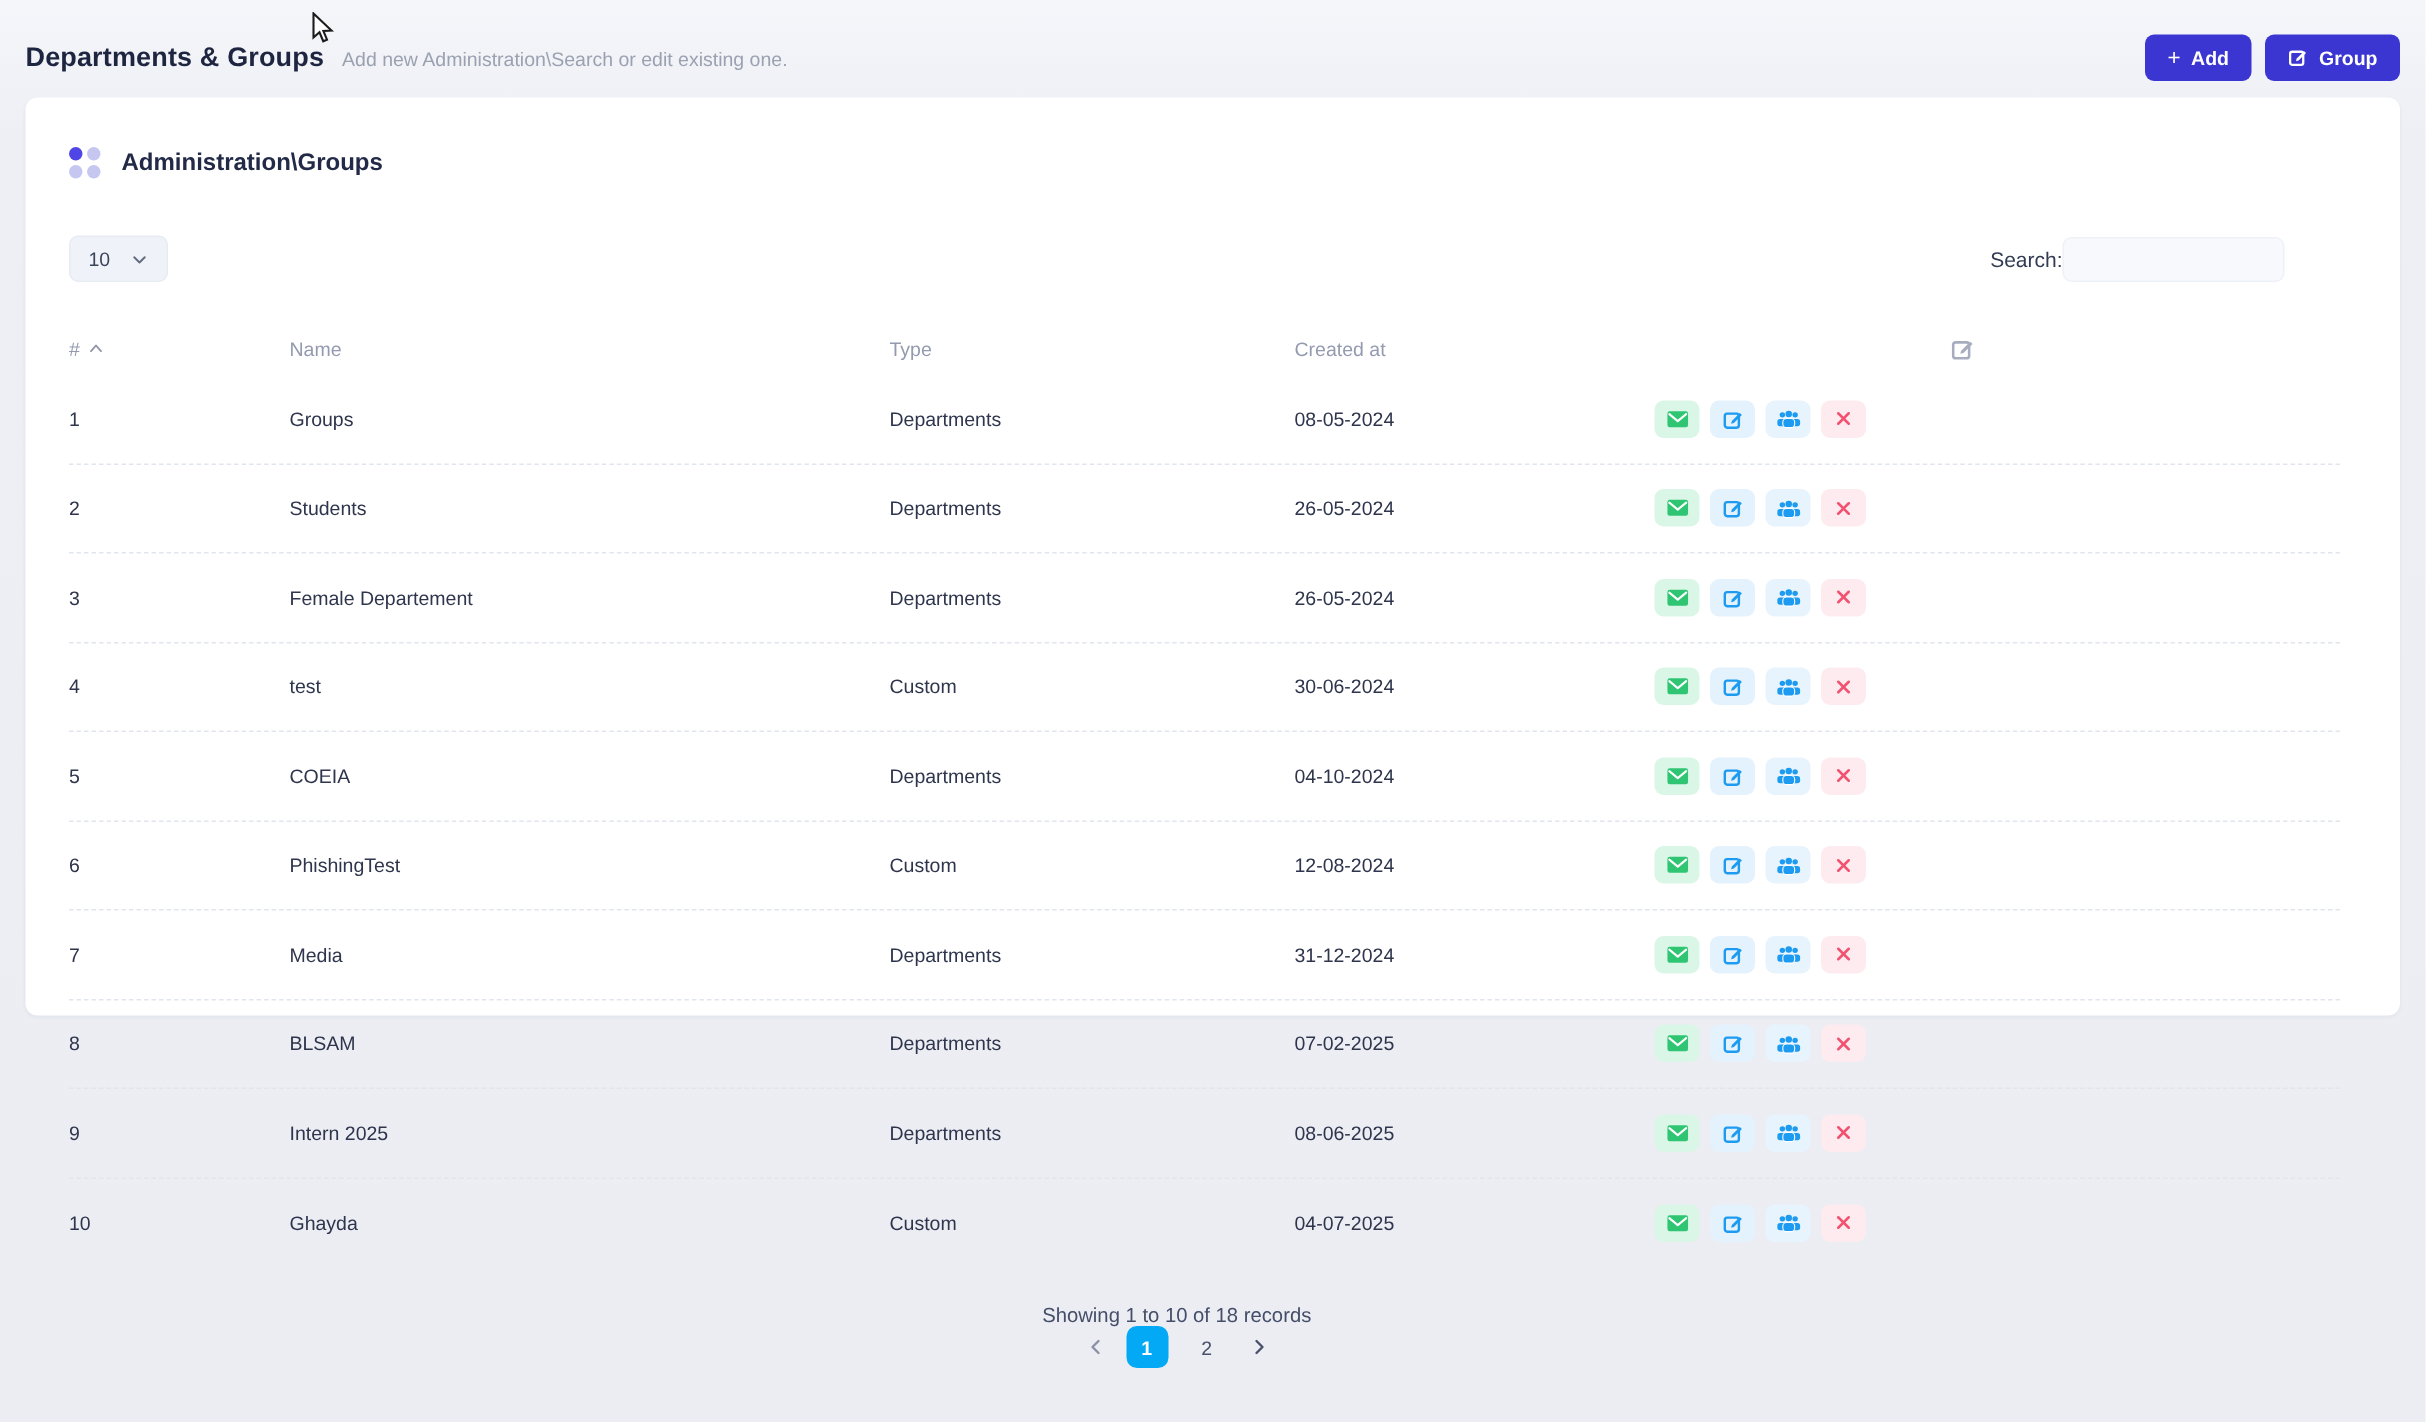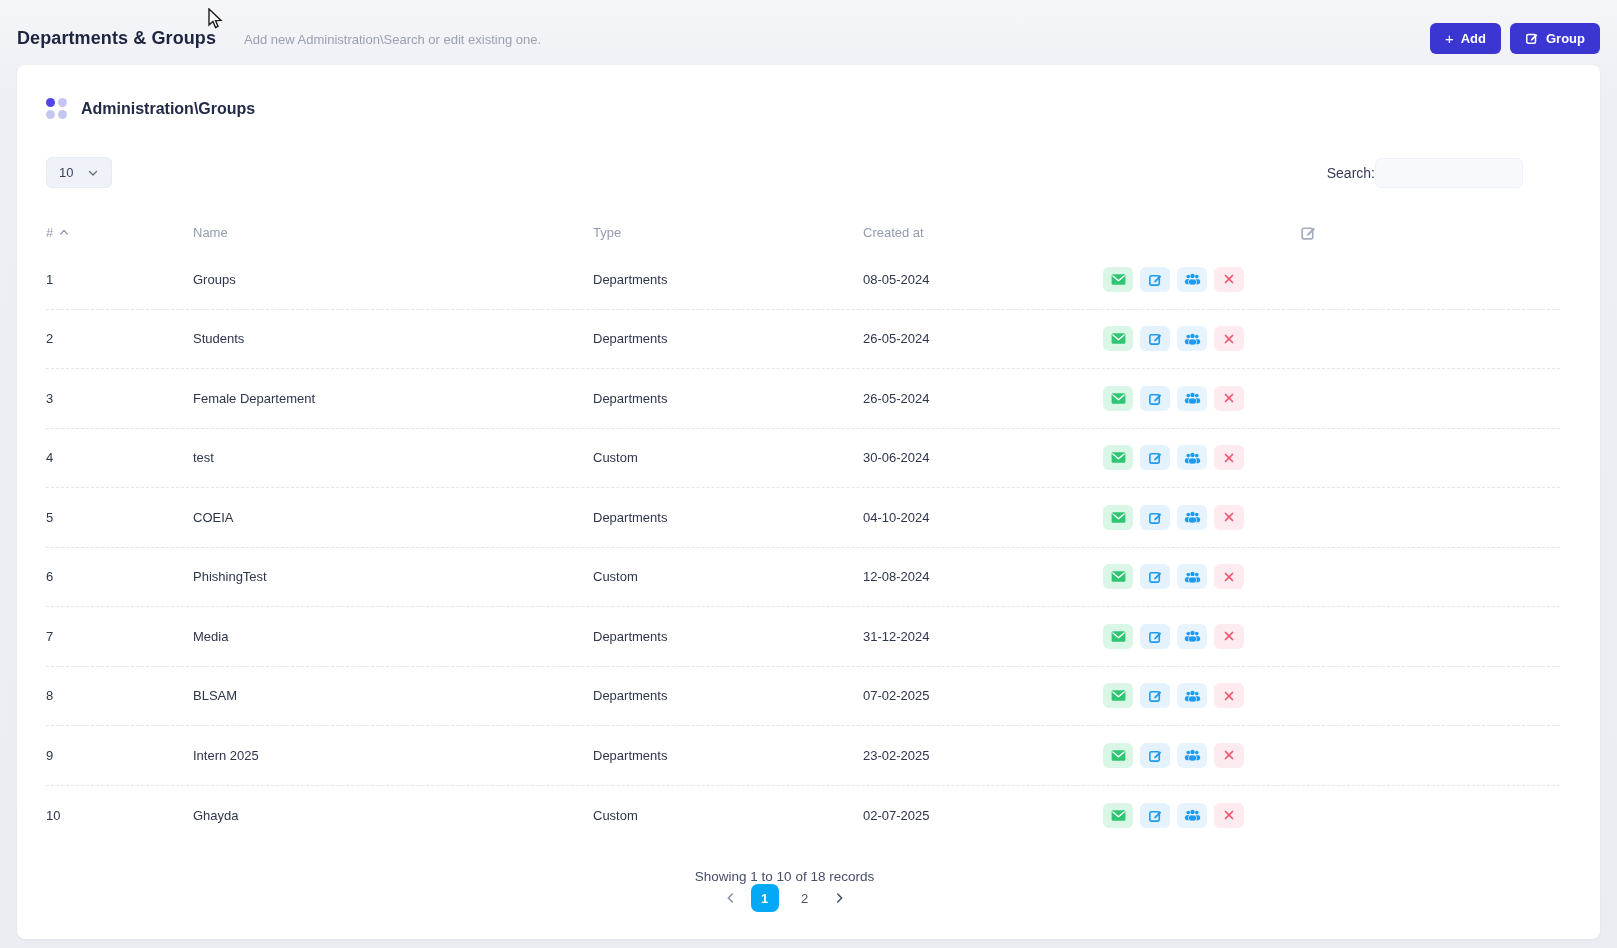--- a/index.html
+++ b/index.html
@@ -6,35 +6,35 @@
   html,body { width:1617px; height:948px; overflow:hidden; }
   body {
     font-family:"Liberation Sans","DejaVu Sans",sans-serif;
     background:linear-gradient(180deg,#f5f6fa 0%,#edeff4 10%,#ebedf3 100%);
     color:#2b3245;
     position:relative;
   }
 
   
   .topbar { display:flex; align-items:center; padding:20px 17px 0 17px; height:56px; }
-  .topbar-titles { display:flex; align-items:baseline; gap:28px; }
+  .topbar-titles { display:flex; align-items:baseline; gap:12px; }
   .page-title { font-size:18px; font-weight:700; color:#1d2540; letter-spacing:.1px; }
   .page-subtitle { font-size:13px; color:#9aa1b1; }
   .topbar-actions { margin-left:auto; display:flex; gap:9px; }
   .btn-primary {
     display:inline-flex; align-items:center; gap:7px;
     background:#3b36d1; color:#fff; border:none; cursor:pointer;
     font-family:inherit; font-size:13px; font-weight:700;
     padding:0 15px; height:31px; border-radius:6px;
   }
   .btn-primary .glyph { font-size:15px; font-weight:400; line-height:1; }
 
   
   .card {
-    position:absolute; left:17px; right:17px; top:65px; height:874px;
+    position:absolute; left:17px; right:17px; top:65px; height:612px;
     background:#ffffff; border-radius:8px;
     box-shadow:0 1px 3px rgba(25,35,70,.05);
   }
   .card-head { display:flex; align-items:center; gap:14px; padding:33px 29px 0 29px; }
   .dots-icon { display:grid; grid-template-columns:9px 9px; grid-gap:3px; }
   .dots-icon i { width:9px; height:9px; border-radius:50%; background:#c6c7f1; }
   .dots-icon i:first-child { background:#4f46e5; }
   .card-title { font-size:16px; font-weight:700; color:#222a47; }
 
   
@@ -450,21 +450,21 @@
                 <line x1="19" y1="5" x2="5" y2="19"></line>
               </svg>
       </button>
     </div>
   </div>
 
   <div class="tr">
     <div class="td">9</div>
     <div class="td">Intern 2025</div>
     <div class="td">Departments</div>
-    <div class="td">23-02-2025</div>
+    <div class="td">08-06-2025</div>
     <div class="td col-actions">
       <button class="act act-mail">
         <svg width="15" height="13" viewBox="0 0 24 19">
                 <rect x="1" y="1" width="22" height="17" rx="2.5" fill="currentColor"></rect>
                 <polyline points="3 4 12 11.5 21 4" fill="none" stroke="#fff" stroke-width="2.2" stroke-linecap="round" stroke-linejoin="round"></polyline>
               </svg>
       </button>
       <button class="act act-edit">
         <svg width="15" height="15" viewBox="0 0 24 24">
                 <rect x="3" y="6" width="15" height="15" rx="2.5" fill="none" stroke="currentColor" stroke-width="2.6"></rect>
@@ -487,21 +487,21 @@
                 <line x1="19" y1="5" x2="5" y2="19"></line>
               </svg>
       </button>
     </div>
   </div>
 
   <div class="tr">
     <div class="td">10</div>
     <div class="td">Ghayda</div>
     <div class="td">Custom</div>
-    <div class="td">02-07-2025</div>
+    <div class="td">04-07-2025</div>
     <div class="td col-actions">
       <button class="act act-mail">
         <svg width="15" height="13" viewBox="0 0 24 19">
                 <rect x="1" y="1" width="22" height="17" rx="2.5" fill="currentColor"></rect>
                 <polyline points="3 4 12 11.5 21 4" fill="none" stroke="#fff" stroke-width="2.2" stroke-linecap="round" stroke-linejoin="round"></polyline>
               </svg>
       </button>
       <button class="act act-edit">
         <svg width="15" height="15" viewBox="0 0 24 24">
                 <rect x="3" y="6" width="15" height="15" rx="2.5" fill="none" stroke="currentColor" stroke-width="2.6"></rect>

